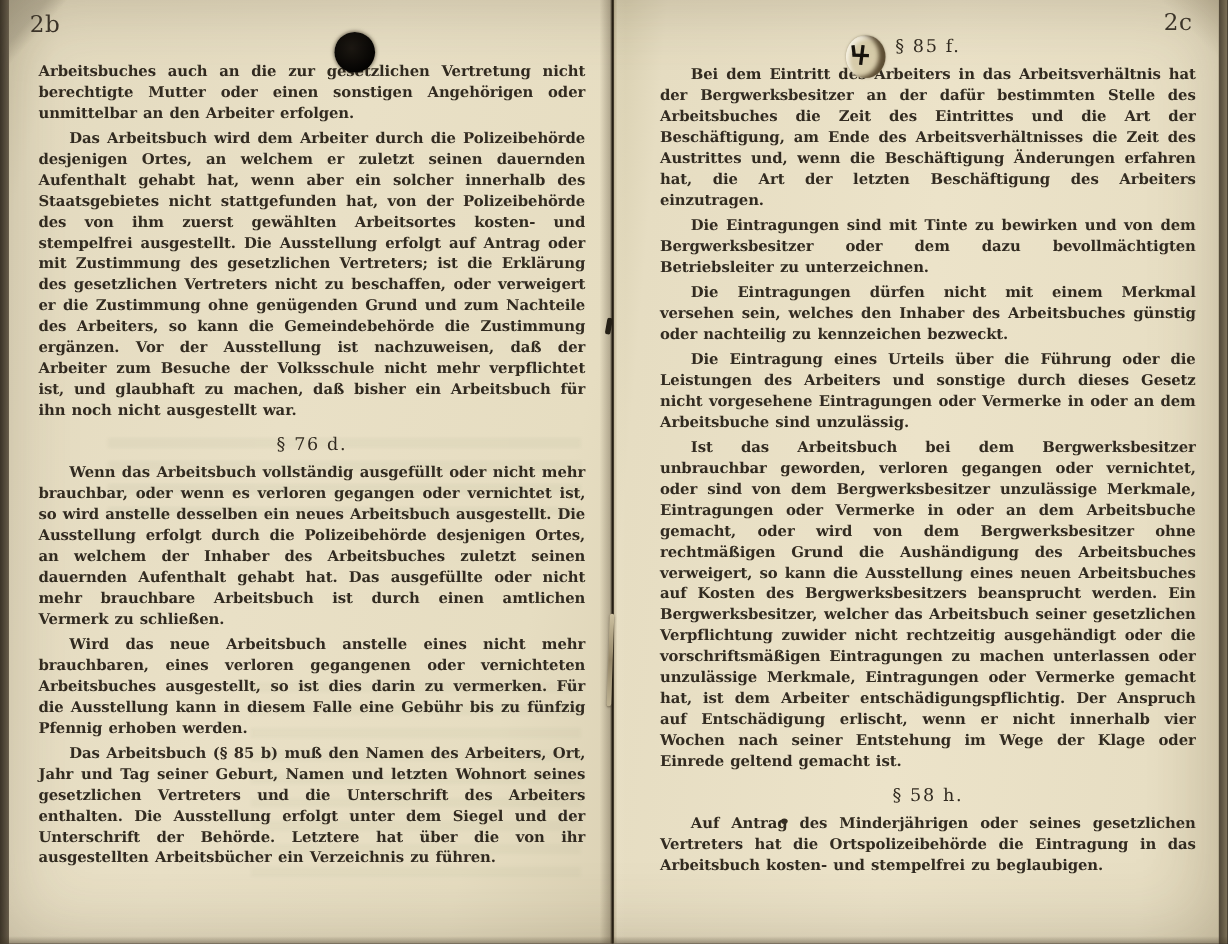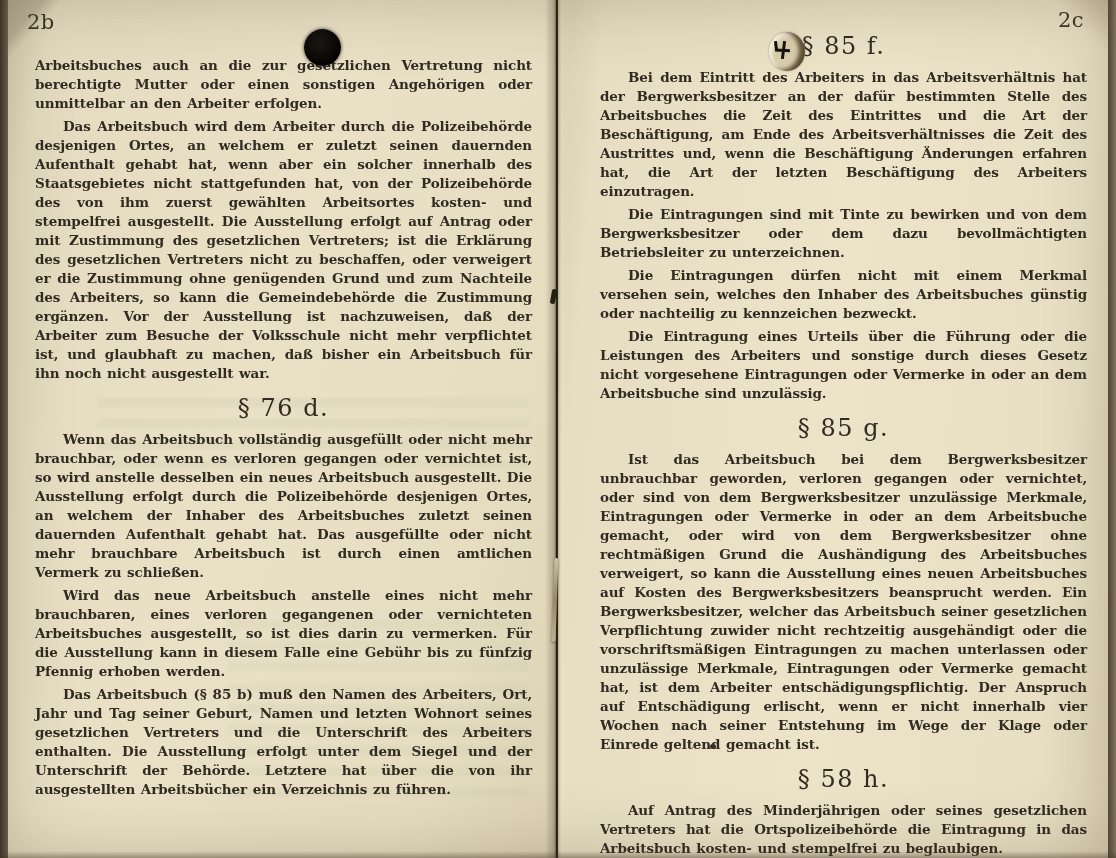--- a/index.html
+++ b/index.html
@@ -25,21 +25,21 @@
   .content-left { left:27px; top:8px; width:497px; padding-top:48px; }
   .content-right { left:43px; top:6px; width:487px; padding-top:26px; }
 
   .para {
     font-size:13.5px; line-height:19px; font-weight:bold;
     text-align:justify; color:#322b21; margin:0 0 4px 0;
     letter-spacing:-0.1px; word-spacing:1px;
   }
   .indent { text-indent:28px; }
   .heading {
-    font-size:24px; font-weight:normal; text-align:center;
+    font-size:16px; font-weight:normal; text-align:center;
     margin:11px 0 8px 0; color:#322b21; letter-spacing:1.5px;
   }
   .content-right .heading:first-child { margin-top:0; }
 
   
   .gutter {
     position:absolute; left:545px; top:0; width:24px; height:858px; pointer-events:none;
     background:linear-gradient(90deg, rgba(70,58,40,0) 0%, rgba(70,58,40,0.30) 38%,
       rgba(35,28,18,0.75) 49%, rgba(150,135,102,0.30) 57%, rgba(240,232,208,0.18) 68%, rgba(0,0,0,0) 100%);
   }
@@ -113,21 +113,20 @@
 
   <div class="page page-right">
     <div class="corner-tr"></div>
 
     <div class="content content-right">
         <h2 class="heading">§ 85 f.</h2>
         <p class="para indent">Bei dem Eintritt des Arbeiters in das Arbeitsverhältnis hat der Bergwerksbesitzer an der dafür bestimmten Stelle des Arbeitsbuches die Zeit des Eintrittes und die Art der Beschäftigung, am Ende des Arbeitsverhältnisses die Zeit des Austrittes und, wenn die Beschäftigung Änderungen erfahren hat, die Art der letzten Beschäftigung des Arbeiters einzutragen.</p>
         <p class="para indent">Die Eintragungen sind mit Tinte zu bewirken und von dem Bergwerksbesitzer oder dem dazu bevollmächtigten Betriebsleiter zu unterzeichnen.</p>
         <p class="para indent">Die Eintragungen dürfen nicht mit einem Merkmal versehen sein, welches den Inhaber des Arbeitsbuches günstig oder nachteilig zu kennzeichen bezweckt.</p>
         <p class="para indent">Die Eintragung eines Urteils über die Führung oder die Leistungen des Arbeiters und sonstige durch dieses Gesetz nicht vorgesehene Eintragungen oder Vermerke in oder an dem Arbeitsbuche sind unzulässig.</p>
-        <h2 class="heading">§ 85 g.</h2>
         <p class="para indent">Ist das Arbeitsbuch bei dem Bergwerksbesitzer unbrauchbar geworden, verloren gegangen oder vernichtet, oder sind von dem Bergwerksbesitzer unzulässige Merkmale, Eintragungen oder Vermerke in oder an dem Arbeitsbuche gemacht, oder wird von dem Bergwerksbesitzer ohne rechtmäßigen Grund die Aushändigung des Arbeitsbuches verweigert, so kann die Ausstellung eines neuen Arbeitsbuches auf Kosten des Bergwerksbesitzers beansprucht werden. Ein Bergwerksbesitzer, welcher das Arbeitsbuch seiner gesetzlichen Verpflichtung zuwider nicht rechtzeitig ausgehändigt oder die vorschriftsmäßigen Eintragungen zu machen unterlassen oder unzulässige Merkmale, Eintragungen oder Vermerke gemacht hat, ist dem Arbeiter entschädigungspflichtig. Der Anspruch auf Entschädigung erlischt, wenn er nicht innerhalb vier Wochen nach seiner Entstehung im Wege der Klage oder Einrede geltend gemacht ist.</p>
         <h2 class="heading">§ 58 h.</h2>
         <p class="para indent">Auf Antrag des Minderjährigen oder seines gesetzlichen Vertreters hat die Ortspolizeibehörde die Eintragung in das Arbeitsbuch kosten- und stempelfrei zu beglaubigen.</p>
       </div>
   </div>
 
   <div class="page-num page-num-left">2b</div>
   <div class="page-num page-num-right">2c</div>
 
   <div class="gutter"></div>

